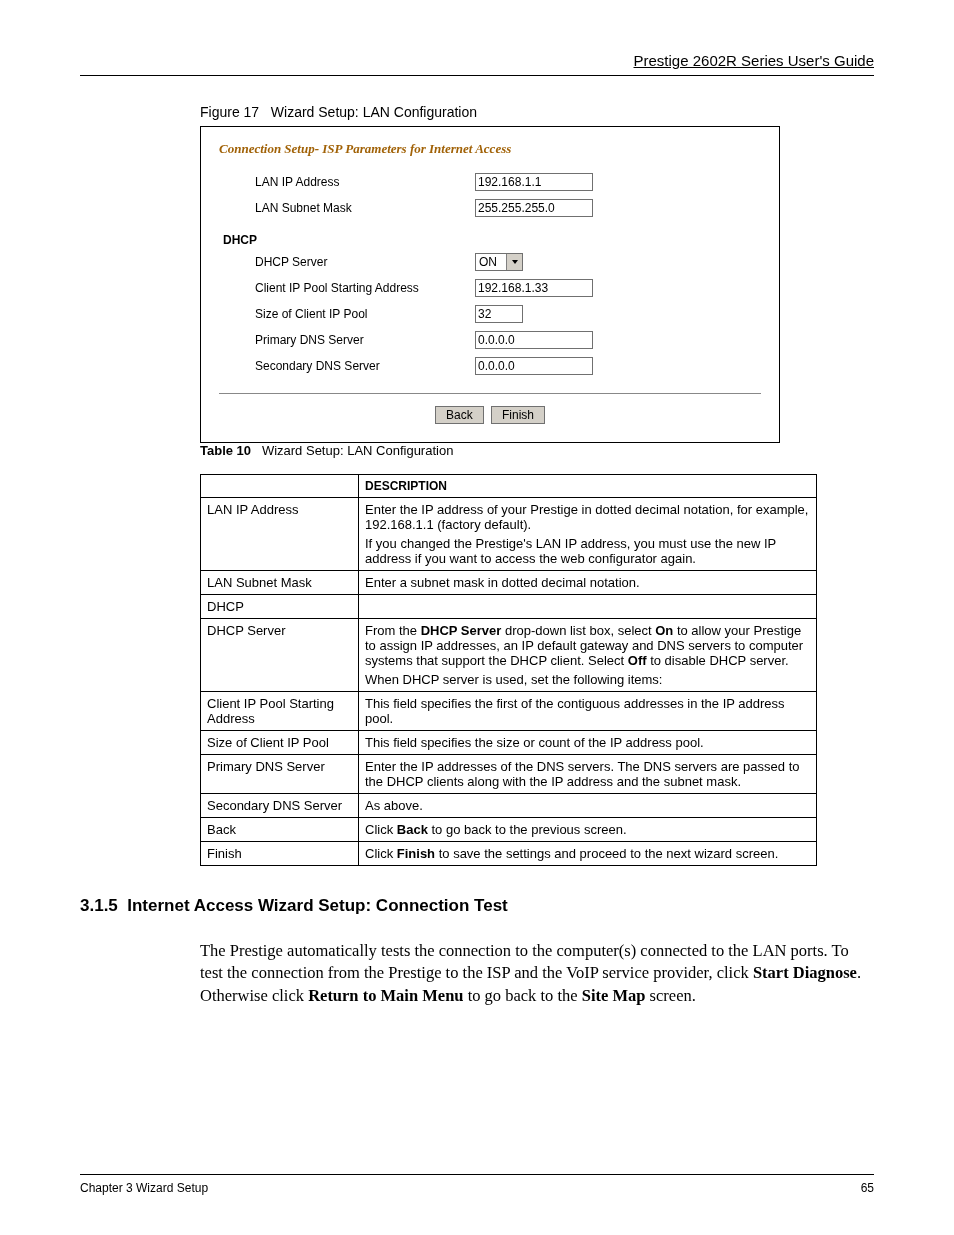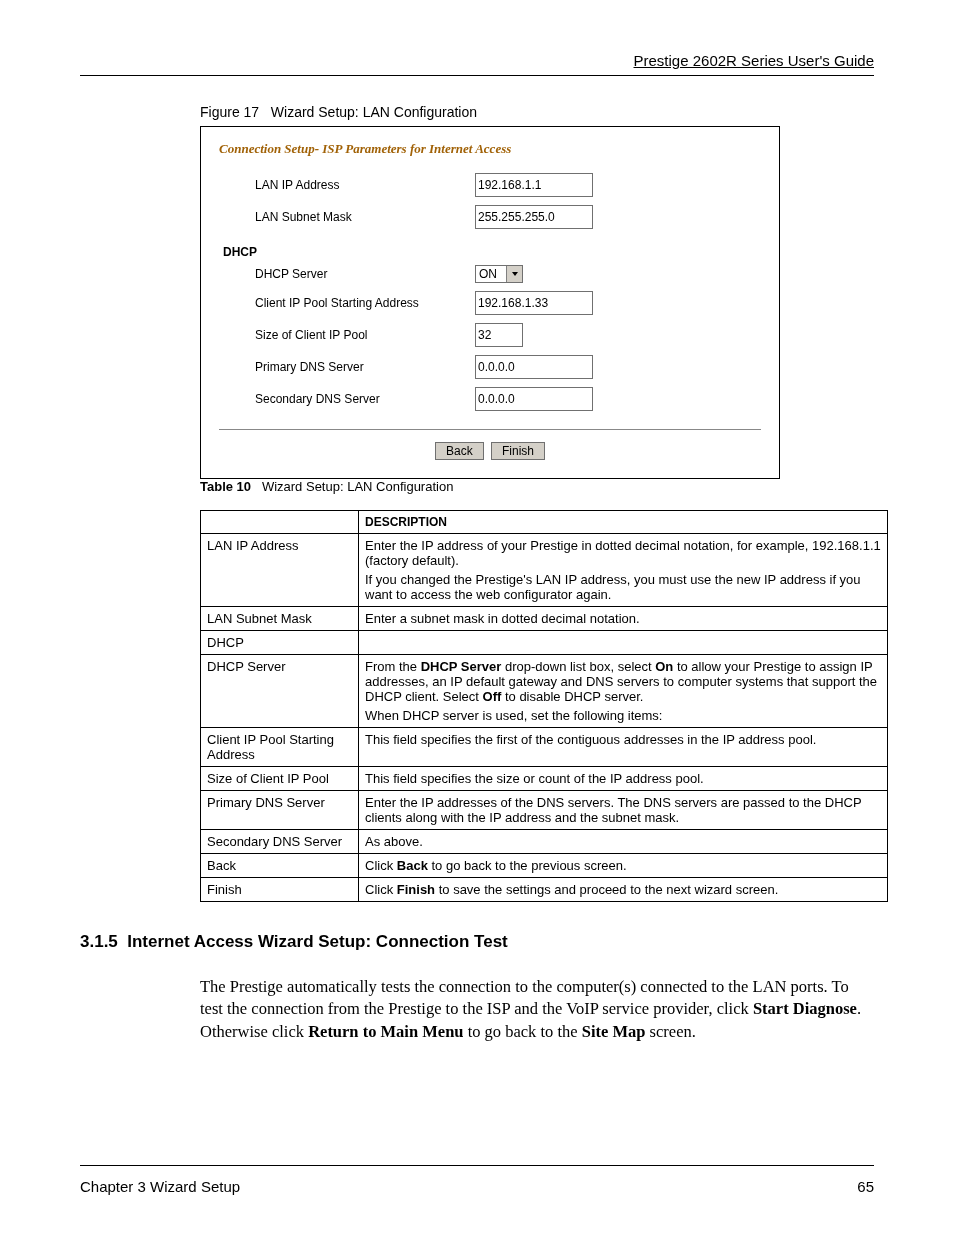--- a/index.html
+++ b/index.html
@@ -54,21 +54,21 @@
   }
   .wform-label {
     width: 220px;
     font-size: 12px;
   }
   .wform-field input[type=text] {
     font-size: 12px;
     padding: 1px 2px;
     border: 1px solid #707070;
     font-family: Arial, Helvetica, sans-serif;
-    height: 24px;
+    height: 18px;
     box-sizing: border-box;
   }
   .wform-field .w-full { width: 118px; }
   .wform-field .w-sm { width: 48px; }
   .wsection {
     font-weight: bold;
     font-size: 12px;
     padding: 8px 0 6px 4px;
   }
   .wselect {
@@ -120,21 +120,21 @@
     font-size: 16.5px;
     margin: 24px 0 20px 0;
     line-height: 1.35;
   }
   .tbl-caption {
     font-size: 13px;
     margin-bottom: 16px;
   }
   table.desc {
     border-collapse: collapse;
-    width: 688px;
+    width: 617px;
     font-size: 13px;
   }
   table.desc th, table.desc td {
     border: 1px solid #000;
     padding: 4px 6px;
     text-align: left;
     vertical-align: top;
   }
   table.desc th.hdr {
     font-size: 12px;
@@ -147,22 +147,22 @@
     font-size: 17px;
     font-weight: bold;
     margin: 30px 0 18px -120px;
   }
   .footer {
     position: absolute;
     bottom: 40px;
     left: 80px;
     right: 80px;
     border-top: 1px solid #000;
-    padding-top: 12px;
-    font-size: 15px;
+    padding-top: 6px;
+    font-size: 12px;
     display: flex;
     justify-content: space-between;
     margin-top: 15px;
   }
 </style>
 </head>
 <body>
 
 <div class="page">
   <div class="header">Prestige 2602R Series User's Guide</div>

